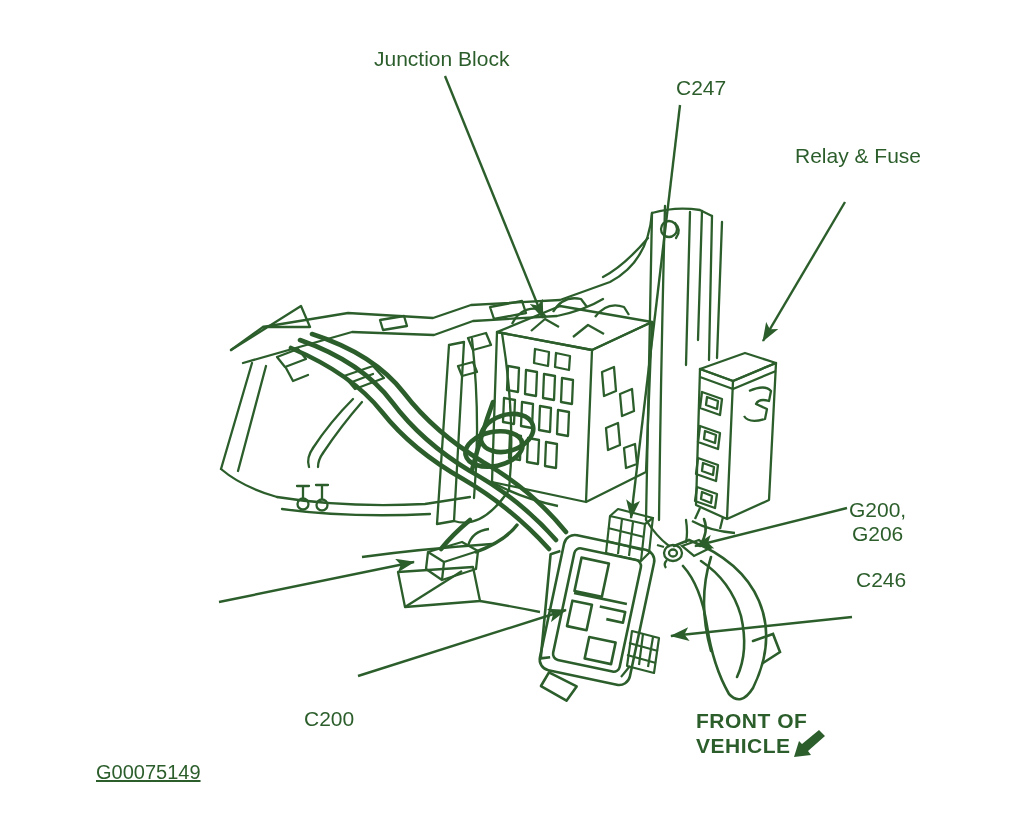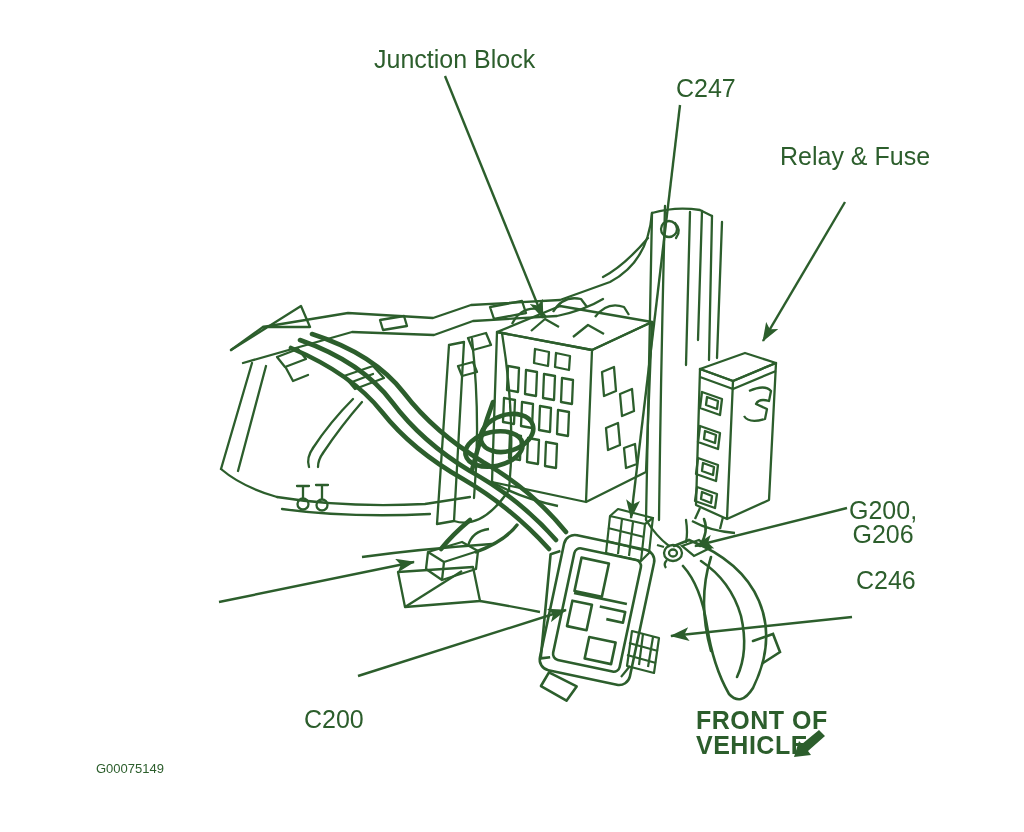--- a/index.html
+++ b/index.html
@@ -3,25 +3,25 @@
 <meta charset="utf-8">
 <style>
   html,body{margin:0;padding:0;background:#fff;}
   #stage{
     position:relative;width:1024px;height:832px;background:var(--paper,#fff);
     overflow:hidden;font-family:"Liberation Sans",sans-serif;
   }
   #stage svg{position:absolute;left:0;top:0;color:var(--ink,#2c5e2c);}
   .callout{
     position:absolute;color:var(--ink,#2c5e2c);
-    font-size:25px;line-height:24px;white-space:nowrap;
+    font-size:21px;line-height:24px;white-space:nowrap;
     font-family:"Liberation Sans",sans-serif;
   }
-  .callout.center{}
-  .fig-code{position:absolute;color:var(--ink,#2c5e2c);font-size:13px;}
+  .callout.center{text-align:center;}
+  .fig-code{position:absolute;color:var(--ink,#2c5e2c);font-size:20px;text-decoration:underline;}
   .front-label{line-height:25px;letter-spacing:0.5px;font-weight:bold;}
 </style>
 </head>
 <body>
 
 <div id="stage">
 
   <svg width="1024" height="832" viewBox="0 0 1024 832">
     <defs>
       <marker id="ah" markerUnits="userSpaceOnUse" markerWidth="20" markerHeight="14" refX="18" refY="7" orient="auto">

